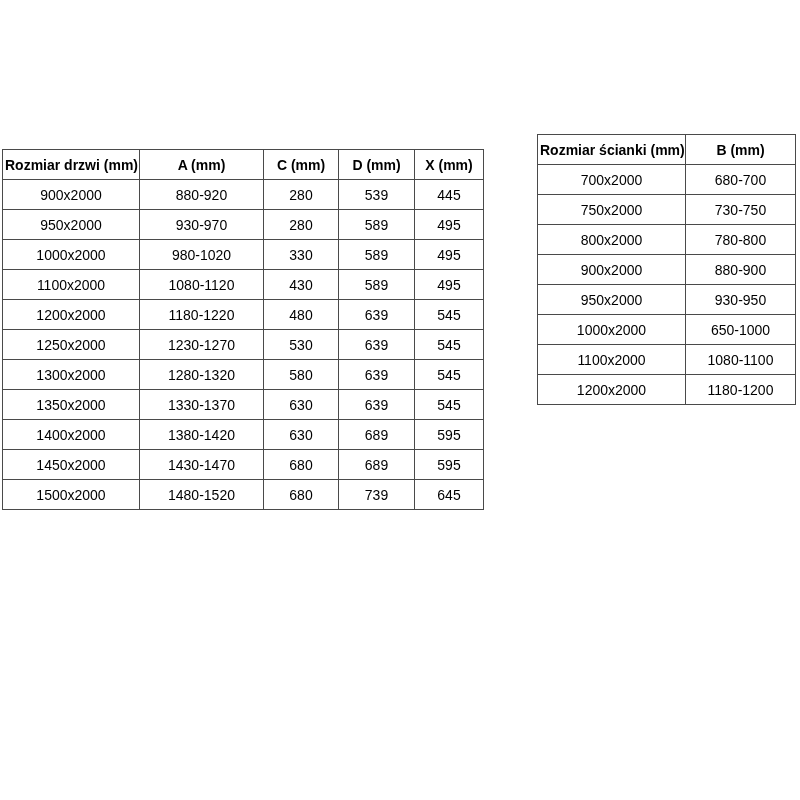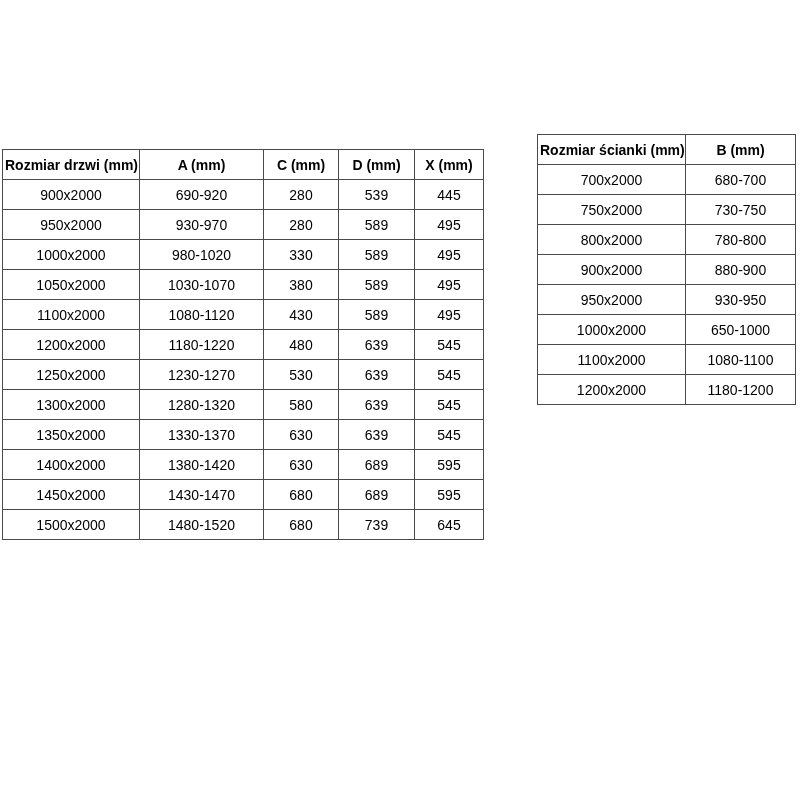--- a/index.html
+++ b/index.html
@@ -54,43 +54,36 @@
           <th>Rozmiar drzwi (mm)</th>
           <th>A (mm)</th>
           <th>C (mm)</th>
           <th>D (mm)</th>
           <th>X (mm)</th>
         </tr>
     </thead>
     <tbody>
         <tr>
           <td>900x2000</td>
-          <td>690-920</td>
+          <td>880-920</td>
           <td>280</td>
           <td>539</td>
           <td>445</td>
         </tr>
         <tr>
           <td>950x2000</td>
           <td>930-970</td>
           <td>280</td>
           <td>589</td>
           <td>495</td>
         </tr>
         <tr>
           <td>1000x2000</td>
           <td>980-1020</td>
           <td>330</td>
-          <td>589</td>
-          <td>495</td>
-        </tr>
-        <tr>
-          <td>1050x2000</td>
-          <td>1030-1070</td>
-          <td>380</td>
           <td>589</td>
           <td>495</td>
         </tr>
         <tr>
           <td>1100x2000</td>
           <td>1080-1120</td>
           <td>430</td>
           <td>589</td>
           <td>495</td>
         </tr>

